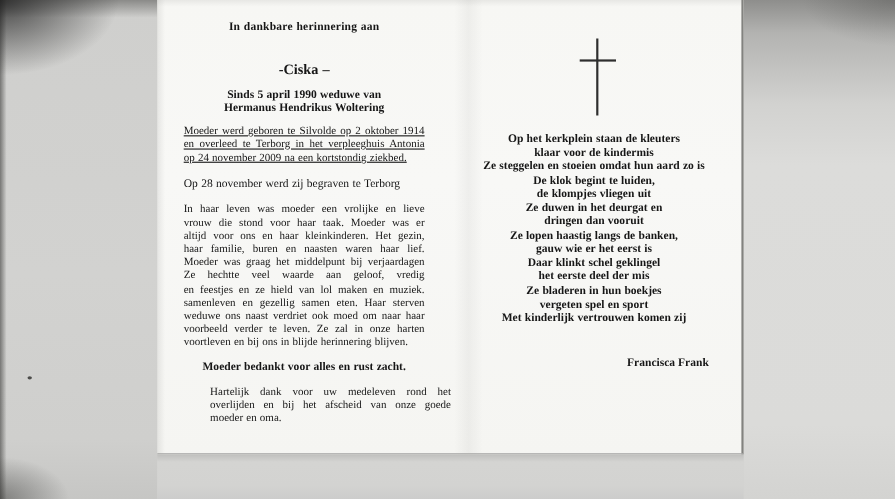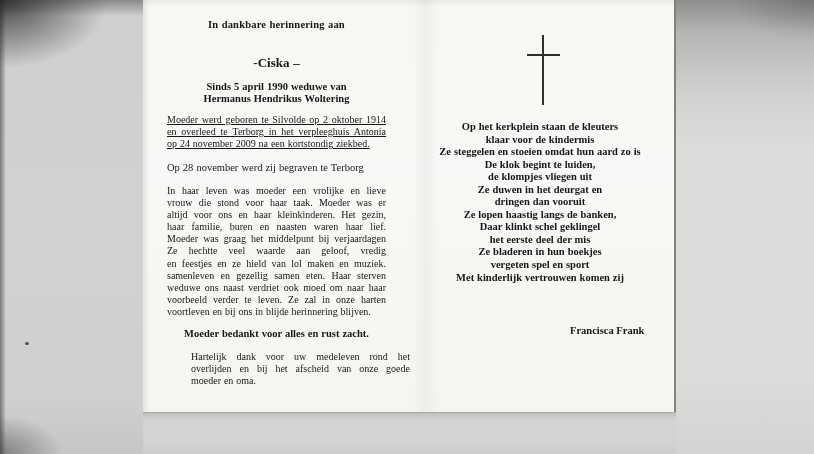--- a/index.html
+++ b/index.html
@@ -135,20 +135,21 @@
 
       <div class="poem">
           <div>Op het kerkplein staan de kleuters</div>
           <div>klaar voor de kindermis</div>
           <div>Ze steggelen en stoeien omdat hun aard zo is</div>
           <div>De klok begint te luiden,</div>
           <div>de klompjes vliegen uit</div>
           <div>Ze duwen in het deurgat en</div>
           <div>dringen dan vooruit</div>
           <div>Ze lopen haastig langs de banken,</div>
+          <div>gauw wie er het eerst is</div>
           <div>Daar klinkt schel geklingel</div>
           <div>het eerste deel der mis</div>
           <div>Ze bladeren in hun boekjes</div>
           <div>vergeten spel en sport</div>
           <div>Met kinderlijk vertrouwen komen zij</div>
         </div>
 
       <div class="signature">Francisca Frank</div>
     </div>
 

